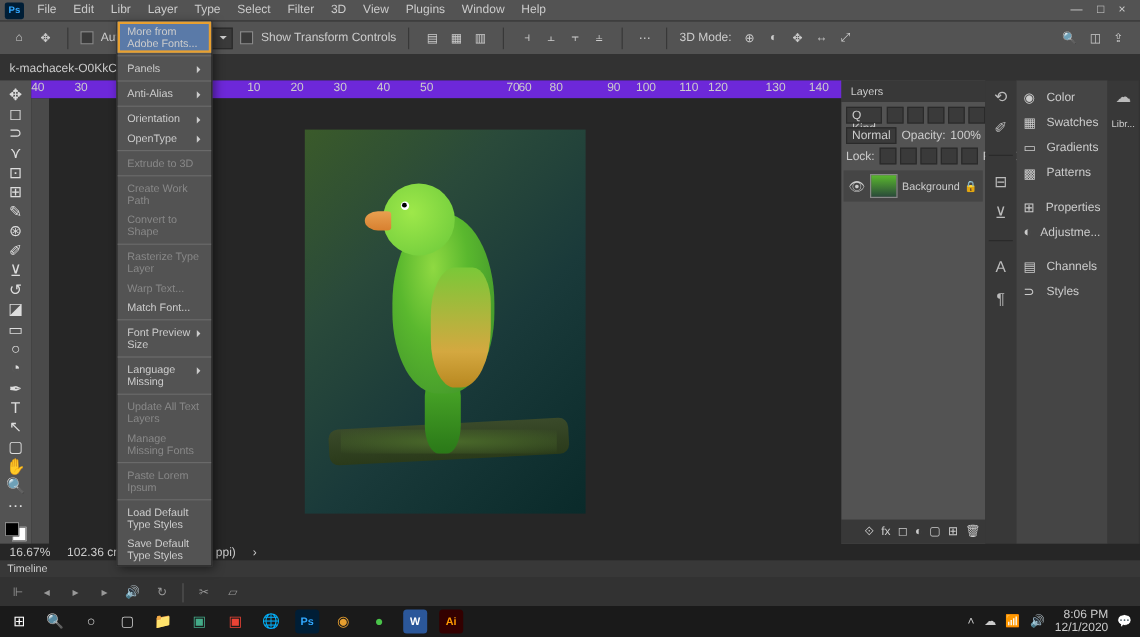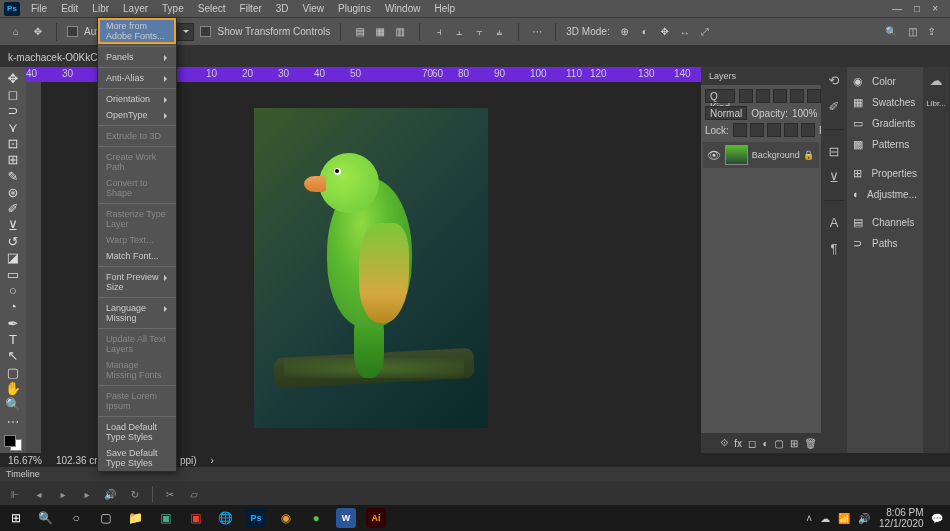--- a/index.html
+++ b/index.html
@@ -191,21 +191,21 @@
         <span class="mrk" style="left: 108px;">10</span>
         <span class="mrk" style="left: 144px;">0</span>
         <span class="mrk" style="left: 180px;">10</span>
         <span class="mrk" style="left: 216px;">20</span>
         <span class="mrk" style="left: 252px;">30</span>
         <span class="mrk" style="left: 288px;">40</span>
         <span class="mrk" style="left: 324px;">50</span>
         <span class="mrk" style="left: 360px; margin-left: 46px;">60</span>
         <span class="mrk" style="left: 396px;">70</span>
         <span class="mrk" style="left: 432px;">80</span>
-        <span class="mrk" style="left: 468px;">90</span>
+        <span class="mrk" style="left: 480px;">90</span>
         <span class="mrk" style="left: 504px;">100</span>
         <span class="mrk" style="left: 540px;">110</span>
         <span class="mrk" style="left: 564px;">120</span>
         <span class="mrk" style="left: 612px;">130</span>
         <span class="mrk" style="left: 648px;">140</span>
       </div>
     <div class="canvmain">
       <div class="ruler-v"></div>
       <div class="canvas">
         <div class="image">
@@ -309,21 +309,21 @@
           <span class="ic">◐</span>
           <span>Adjustme...</span>
         </div>
       <div style="height:8px"></div>
       <div class="pi">
           <span class="ic">▤</span>
           <span>Channels</span>
         </div>
       <div class="pi">
           <span class="ic">⊃</span>
-          <span>Paths</span>
+          <span>Styles</span>
         </div>
     </div>
     <div class="ricons-col">
       <span class="ic">☁</span>
       <span style="font-size:8px">Libr...</span>
     </div>
   </div>
 </div>
 
 <div class="statusbar">

